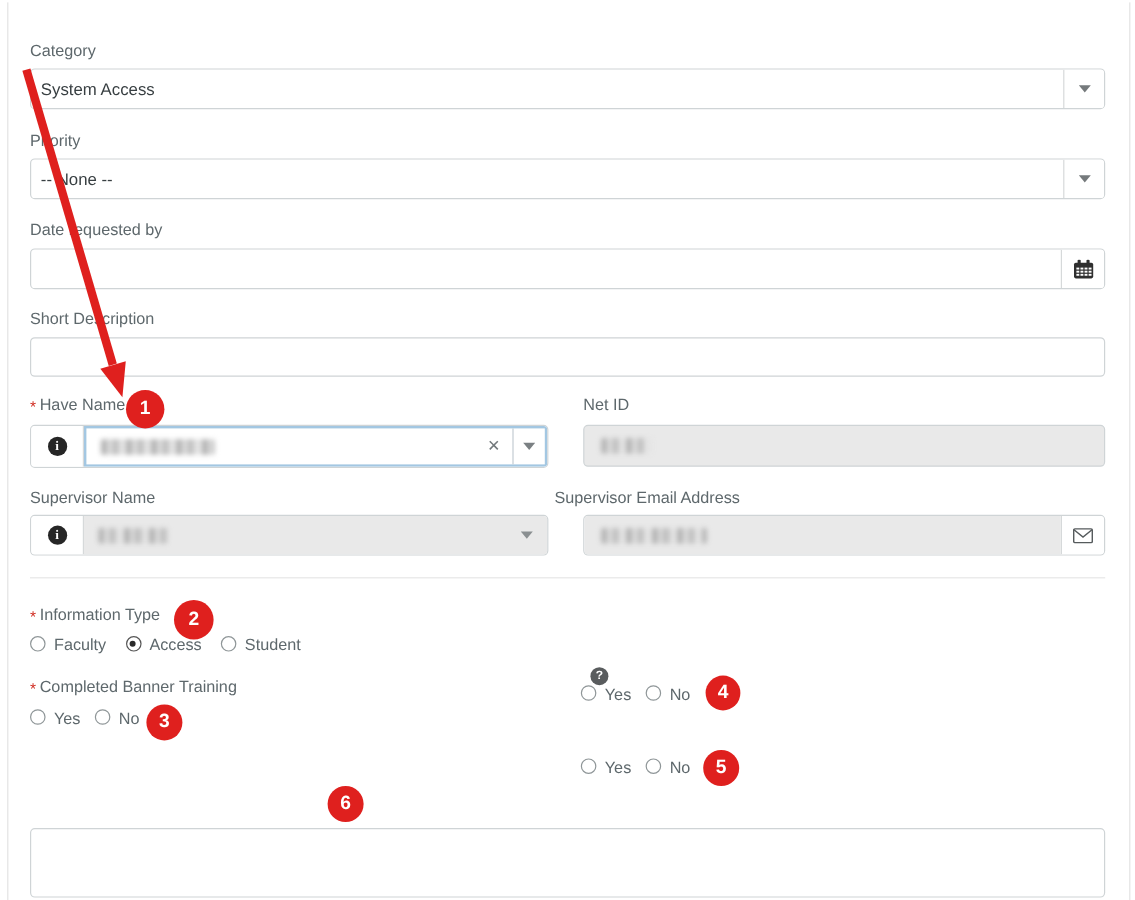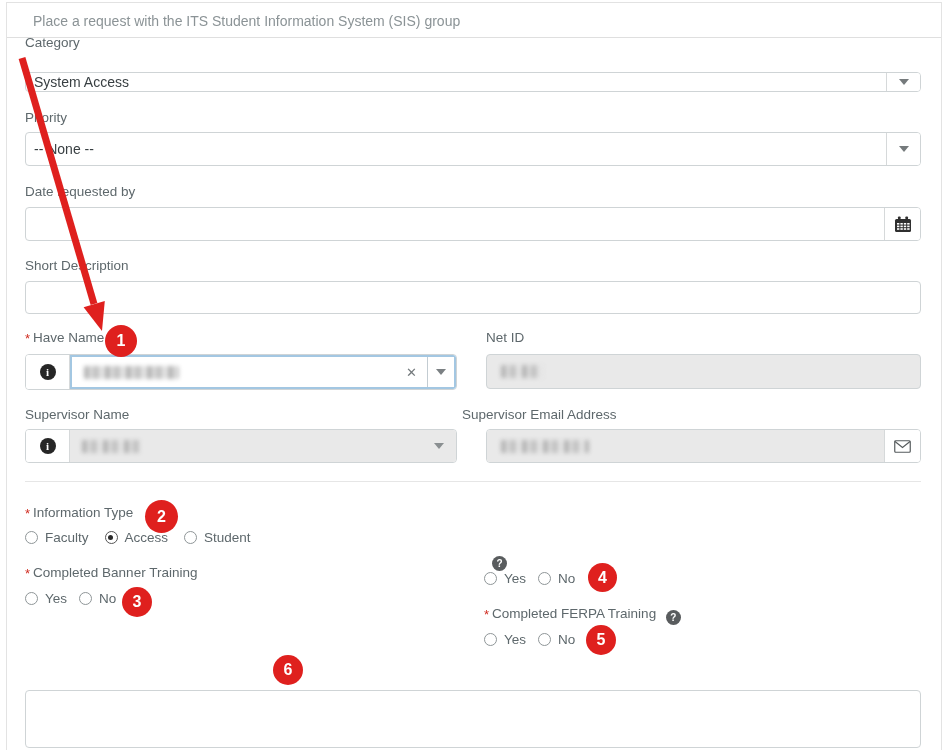--- a/index.html
+++ b/index.html
@@ -35,21 +35,21 @@
   .disabled-bg{background:#e9e9e9;}
   .gray-zone{flex:1;background:#e9e9e9;display:flex;align-items:center;}
 
   .blurbar{height:13px;border-radius:2px;filter:blur(2px);
     background-image:repeating-linear-gradient(90deg,#b4b4b4 0 5px,#dcdcdc 5px 9px,#c2c2c2 9px 15px,#e4e4e4 15px 21px);}
 
   .help-icon{display:inline-flex;width:15px;height:15px;border-radius:50%;background:#595c5e;color:#fff;
     font-size:10px;font-weight:bold;align-items:center;justify-content:center;vertical-align:-3px;}
 
   .radio-row{position:absolute;display:flex;align-items:center;color:#5e686c;font-size:13.5px;}
-  .radio{display:flex;align-items:center;margin-right:16px;}
+  .radio{display:flex;margin-right:16px;}
   .rcirc{width:13px;height:13px;border:1.5px solid #8f9698;border-radius:50%;box-sizing:border-box;background:#fff;
     margin-right:7px;position:relative;flex:0 0 auto;}
   .rcirc .dot{display:none;position:absolute;left:2.5px;top:2.5px;width:5px;height:5px;border-radius:50%;background:#2a2a2a;}
   .rcirc.on{border-color:#555;}
   .rcirc.on .dot{display:block;}
 
   .qtext{position:absolute;color:#5e686c;font-size:13.5px;line-height:24px;}
 
   .num-circle{position:absolute;border-radius:50%;background:#df201e;color:#fff;font-size:16px;font-weight:bold;
     display:flex;align-items:center;justify-content:center;z-index:7;}
@@ -62,26 +62,23 @@
   svg.mini{display:block;}
 </style>
 </head>
 <body>
 
 <div id="stage">
 
   <div class="vline" style="left:6px;top:2px;bottom:0;"></div>
   <div class="vline" style="left:941px;top:2px;bottom:0;"></div>
 
-  <div class="panel-header">
-    <span>Place a request with the ITS Student Information System (SIS) group</span>
-  </div>
 
   <div class="lbl" style="left:25px;top:35px;z-index:1;">Category</div>
-  <div class="sel" style="left:25px;top:57px;width:896px;height:20px;margin-top:15px;">
+  <div class="sel" style="left:25px;top:57px;width:896px;height:34px;">
     <div class="sel-text">System Access</div>
     <div class="addon">
       <span class="caret"></span>
     </div>
   </div>
 
   <div class="lbl" style="left:25px;top:110px;">Priority</div>
   <div class="sel" style="left:25px;top:132px;width:896px;height:34px;">
     <div class="sel-text">-- None --</div>
     <div class="addon">
@@ -211,24 +208,20 @@
     <span class="radio" style="margin-right:12px;">
       <span class="rcirc"></span>
       <span>Yes</span>
     </span>
     <span class="radio">
       <span class="rcirc"></span>
       <span>No</span>
     </span>
   </div>
 
-  <div class="lbl" style="left:484px;top:606px;">
-    <span class="req">*</span><span>Completed FERPA Training</span>
-    <span class="help-icon" style="margin-left:6px;">?</span>
-  </div>
   <div class="radio-row" style="left:484px;top:632px;">
     <span class="radio" style="margin-right:12px;">
       <span class="rcirc"></span>
       <span>Yes</span>
     </span>
     <span class="radio">
       <span class="rcirc"></span>
       <span>No</span>
     </span>
   </div>

